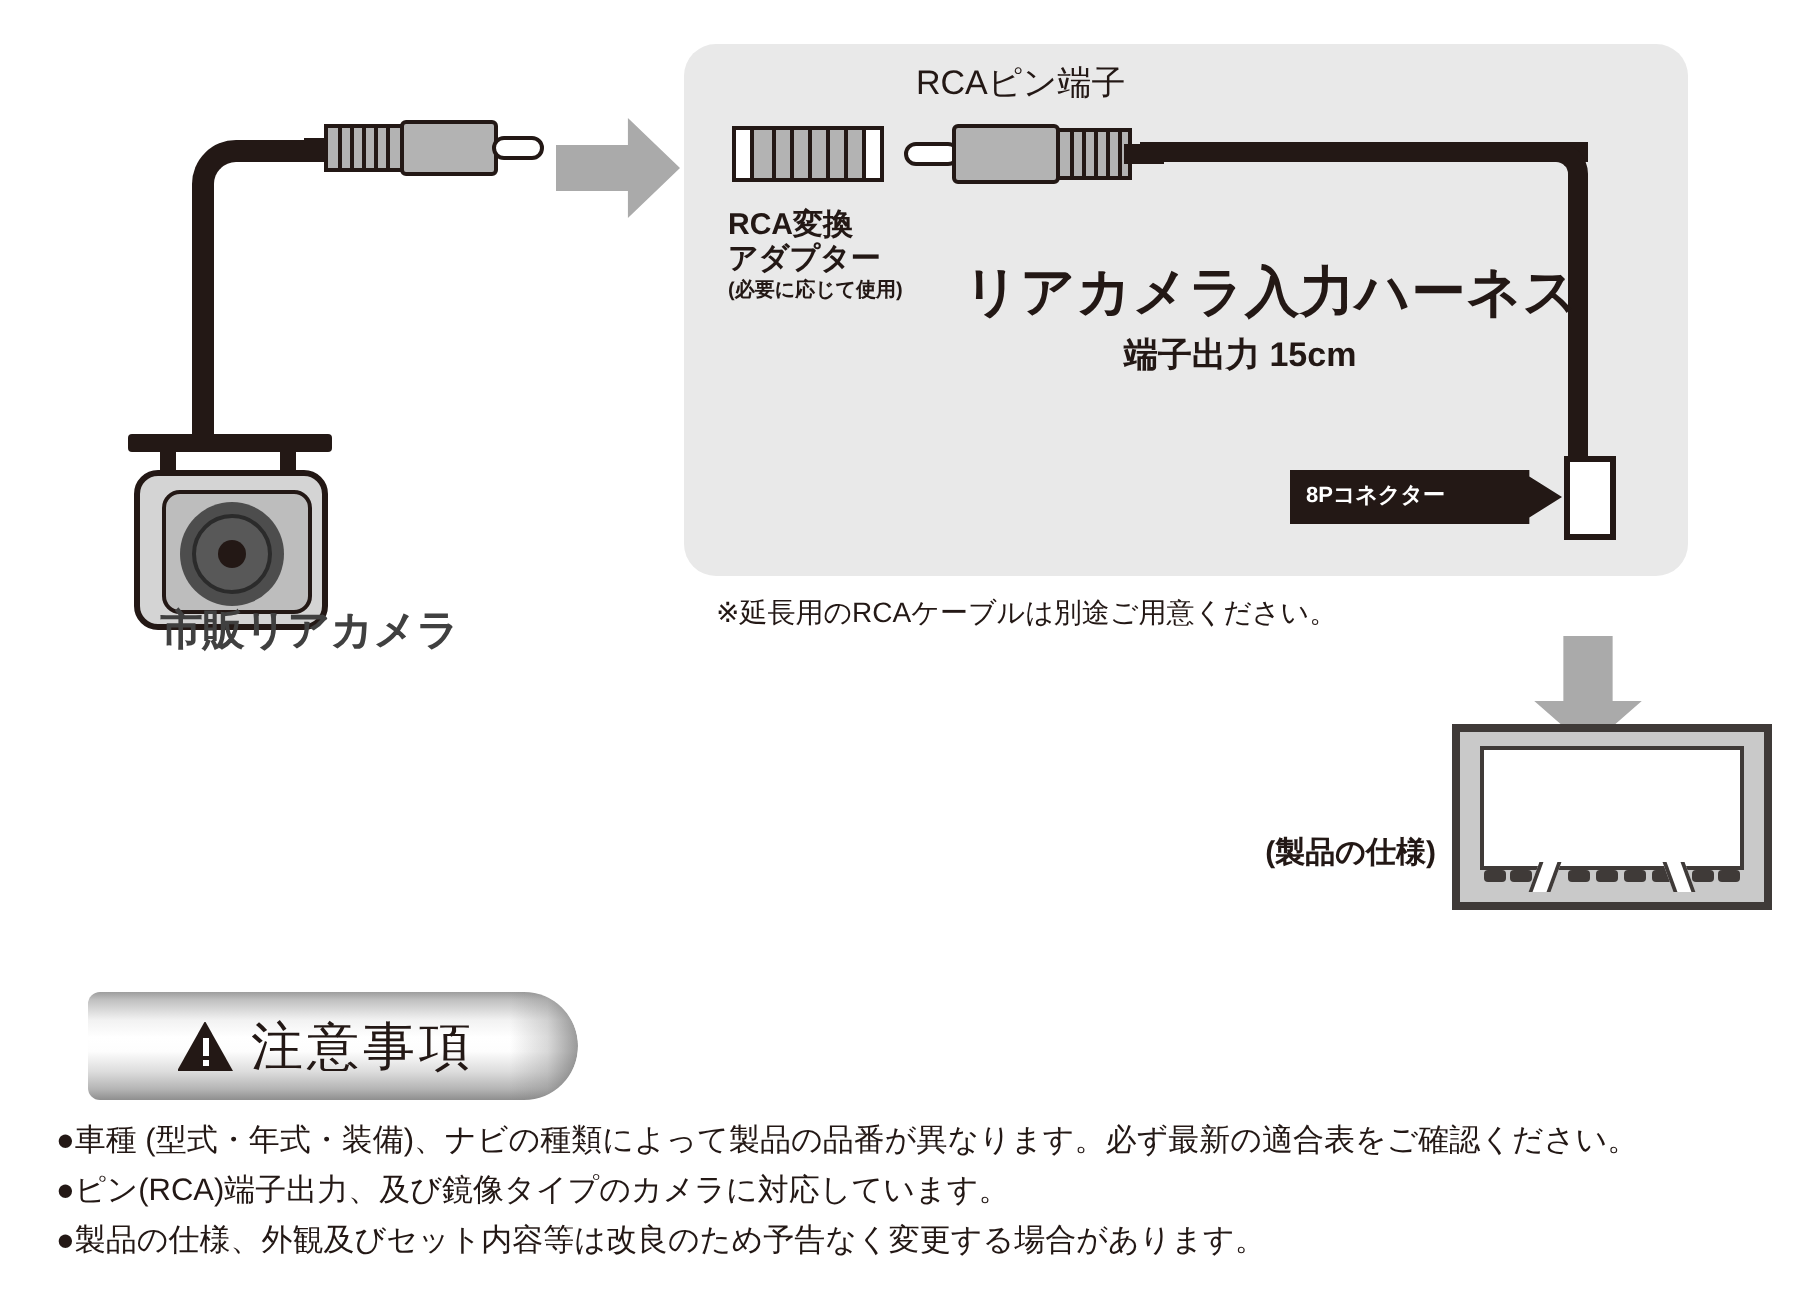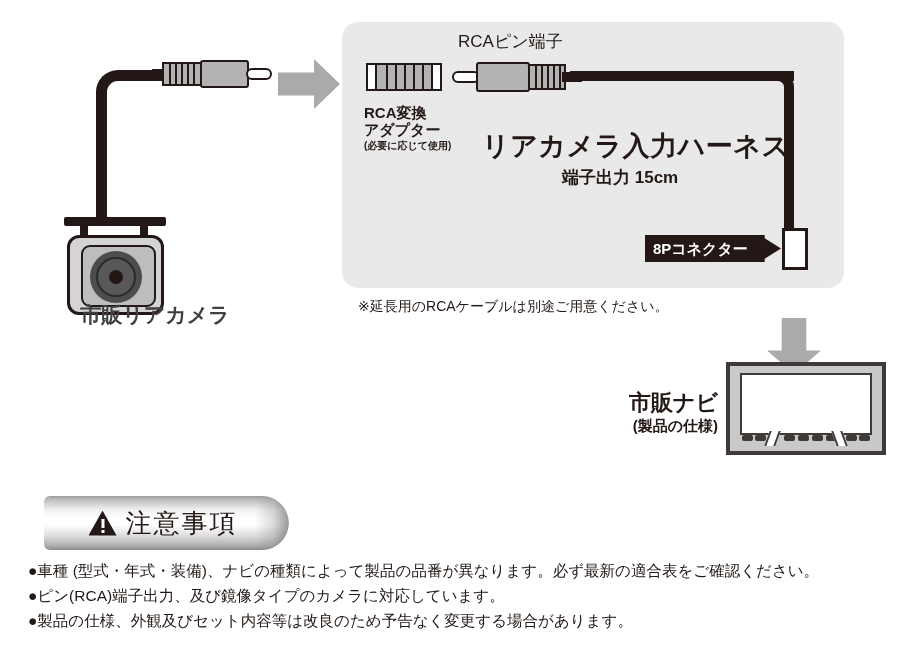--- a/index.html
+++ b/index.html
@@ -228,21 +228,21 @@
     border: 3px solid #231815;
     box-sizing: border-box;
   }
   #connector-callout {
     left: 645px; top: 235px;
     height: 27px;
     width: 136px;
     background: #231815;
     clip-path: polygon(0 0, 88% 0, 88% 12%, 100% 50%, 88% 88%, 88% 100%, 0 100%);
     color: #ffffff;
-    font-size: 15px;
+    font-size: 11px;
     font-weight: bold;
     line-height: 27px;
     padding-left: 8px;
     box-sizing: border-box;
   }
 
   #rca-note {
     left: 358px; top: 298px;
     font-size: 14px;
     color: #231815;
@@ -470,21 +470,20 @@
 <div class="abs" id="product-subtitle">端子出力 15cm</div>
 
 <div class="abs" id="connector-callout">8Pコネクター</div>
 <div class="abs" id="connector-box"></div>
 
 <div class="abs" id="rca-note">※延長用のRCAケーブルは別途ご用意ください。</div>
 
 <div class="abs" id="down-arrow"></div>
 
 <div class="abs" id="nav-group">
-  <div id="nav-caption-main">市販ナビ</div>
   <div id="nav-caption-sub">(製品の仕様)</div>
 
   <div id="nav-unit">
     <div id="nav-screen"></div>
     <div id="nav-buttons">
       <div class="key" style="left:4px;"></div>
       <div class="key" style="left:17px;"></div>
       <div class="sep left"></div>
       <div class="key" style="left:46px;"></div>
       <div class="key" style="left:60px;"></div>

